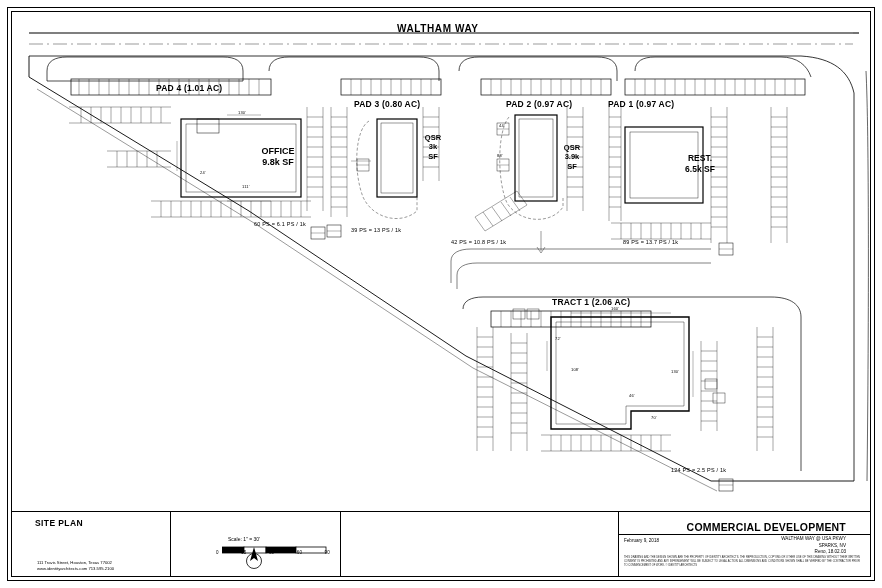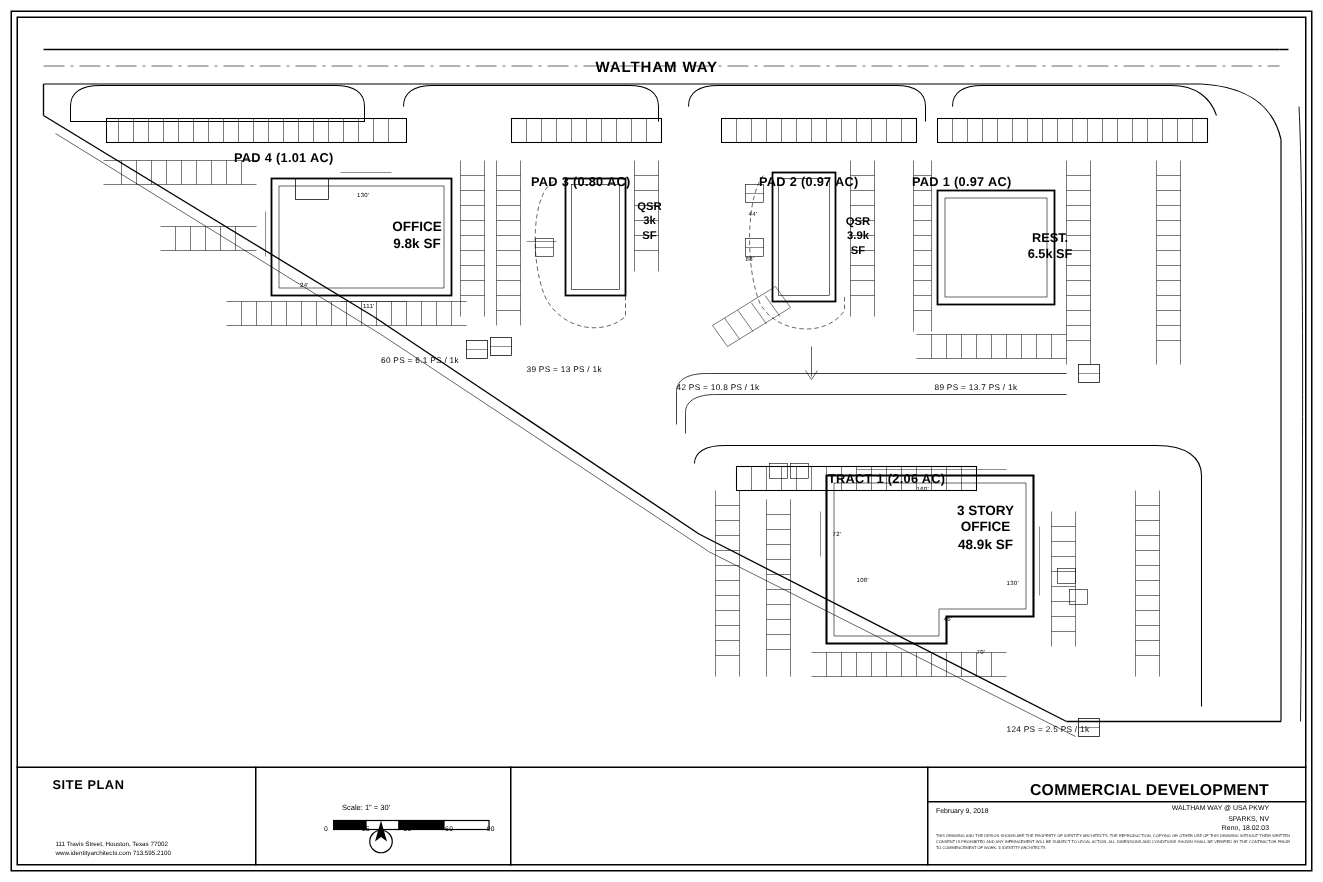--- a/index.html
+++ b/index.html
@@ -44,21 +44,20 @@
   svg.plan {
     position: absolute;
     left: 0; top: 0;
   }
   .lbl {
     position: absolute;
     font-size: 8px;
     letter-spacing: 0.2px;
     white-space: nowrap;
     color: #000;
-    margin-top: 17px;
   }
   .lbl.b { font-weight: bold; }
   .pad-label {
     font-size: 8.5px;
     font-weight: bold;
   }
   .bldg-text {
     position: absolute;
     text-align: center;
     font-weight: bold;
@@ -645,25 +644,20 @@
       <div>QSR</div>
       <div>3.9k</div>
       <div>SF</div>
     </div>
 
     <div class="bldg-text" style="left:622px; top:142px; width:62px; font-size:8.5px;">
       <div>REST.</div>
       <div>6.5k SF</div>
     </div>
 
-    <div class="bldg-text" style="left:560px; top:324px; width:100px; font-size:9px;">
-      <div>3 STORY</div>
-      <div>OFFICE</div>
-      <div>48.9k SF</div>
-    </div>
 
     <div class="lbl ps-note" style="left:243px; top:210px;">60 PS = 6.1 PS / 1k</div>
     <div class="lbl ps-note" style="left:340px; top:216px;">39 PS = 13 PS / 1k</div>
     <div class="lbl ps-note" style="left:440px; top:228px;">42 PS = 10.8 PS / 1k</div>
     <div class="lbl ps-note" style="left:612px; top:228px;">89 PS = 13.7 PS / 1k</div>
     <div class="lbl ps-note" style="left:660px; top:456px;">124 PS = 2.5 PS / 1k</div>
 
     <div class="lbl micro" style="left:227px; top:99px;">130'</div>
     <div class="lbl micro" style="left:189px; top:159px;">24'</div>
     <div class="lbl micro" style="left:231px; top:173px;">111'</div>

